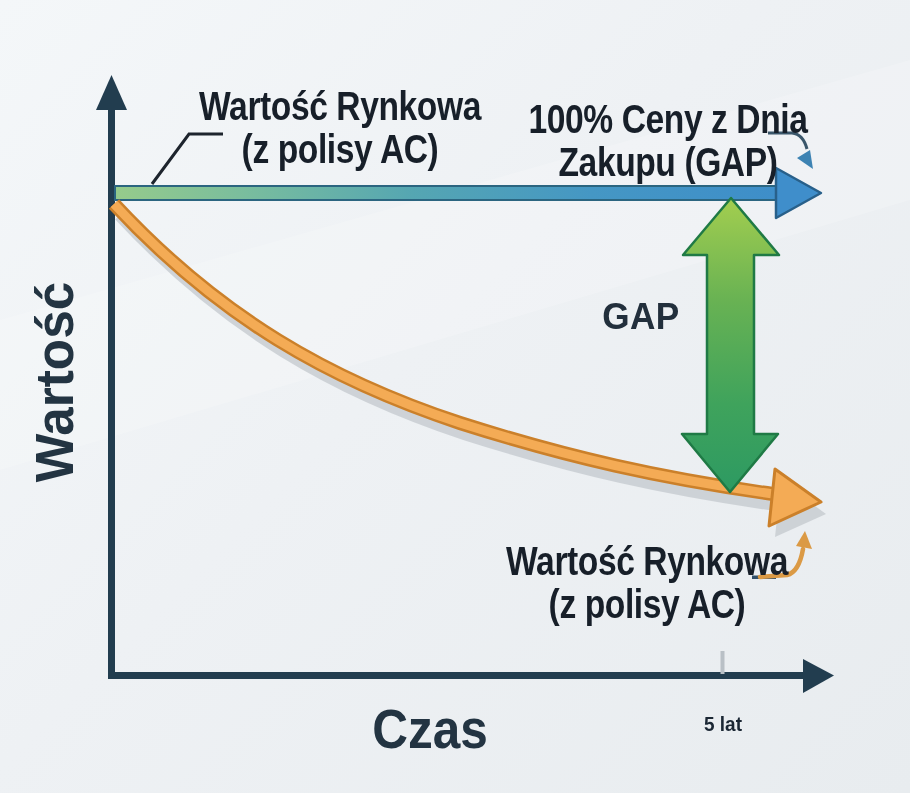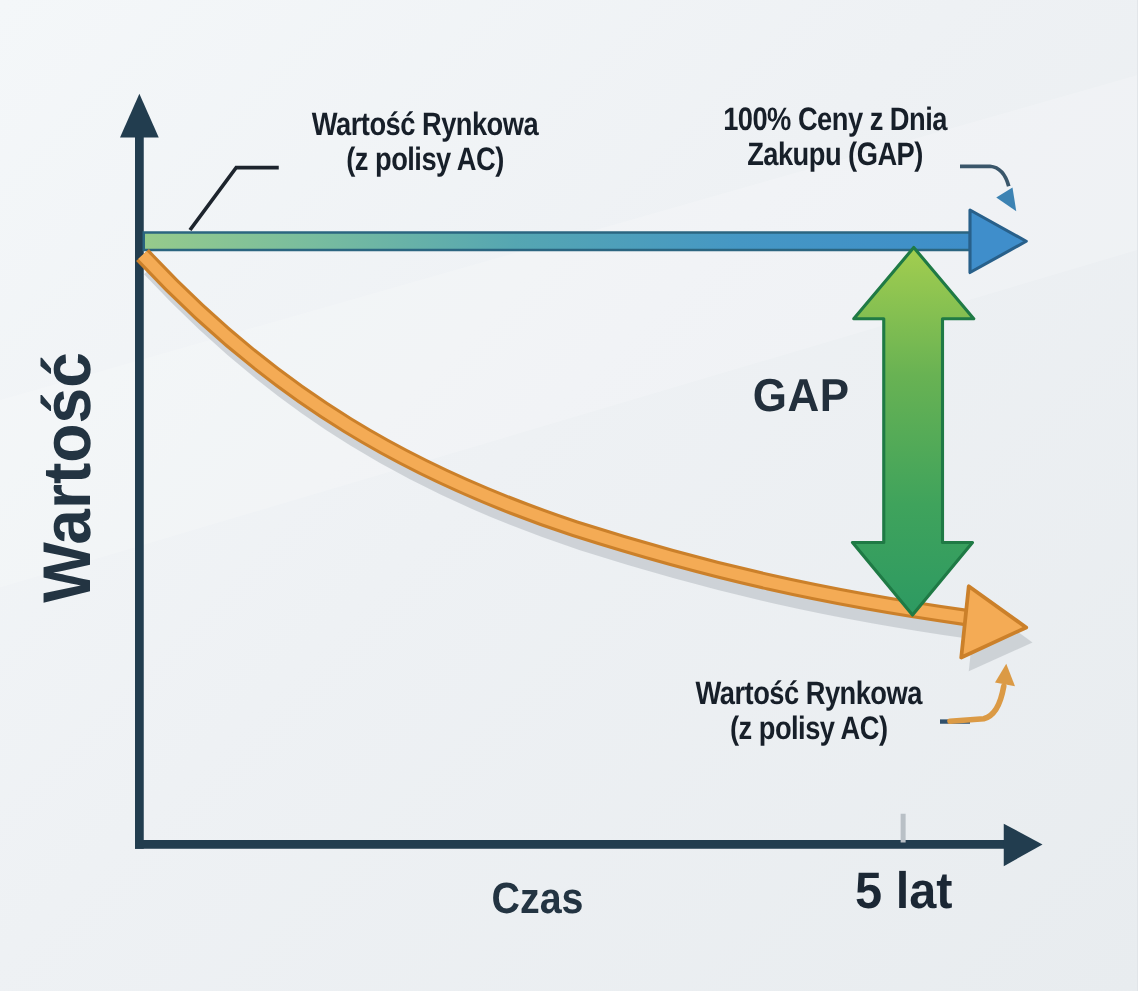--- a/index.html
+++ b/index.html
@@ -14,26 +14,26 @@
   .lbl{
     position:absolute;
     font-weight:bold;
     text-align:center;
     white-space:nowrap;
     line-height:1.08;
     transform:translateX(-50%);
     color:#171f29;
   }
   .lbl .fit{display:inline-block;transform:scaleX(0.84);transform-origin:50% 50%;}
-  .annot{font-size:26px;letter-spacing:-0.5px;}
+  .annot{font-size:40px;letter-spacing:-0.5px;}
   .gap-lbl{font-size:37px;color:#222f3c;letter-spacing:0.5px;}
   .gap-lbl .fit{transform:scaleX(0.95);}
-  .xaxis-lbl{font-size:35px;color:#233442;}
+  .xaxis-lbl{font-size:55px;color:#233442;}
   .xaxis-lbl .fit{transform:scaleX(0.90);}
-  .tick-lbl{font-size:41px;color:#1b2734;}
+  .tick-lbl{font-size:20px;color:#1b2734;margin-top:24px;}
   .tick-lbl .fit{transform:scaleX(0.95);}
   .yaxis-lbl{
     font-size:54px;color:#233442;
     transform:translate(-50%,-50%) rotate(-90deg);
   }
   .yaxis-lbl .fit{transform:scaleX(0.95);}
 </style>
 </head>
 <body>
 
@@ -100,21 +100,21 @@
     <span class="fit">5 lat</span>
   </div>
 
   <div class="lbl annot" style="left:340px;top:85px;">
     <span class="fit">
       <span style="display:block">Wartość Rynkowa</span>
       <span style="display:block">(z polisy AC)</span>
     </span>
   </div>
 
-  <div class="lbl annot" style="left:668px;top:81px;">
+  <div class="lbl annot" style="left:668px;top:98px;">
     <span class="fit">
       <span style="display:block">100% Ceny z Dnia</span>
       <span style="display:block">Zakupu (GAP)</span>
     </span>
   </div>
 
   <div class="lbl gap-lbl" style="left:641px;top:297px;">
     <span class="fit">GAP</span>
   </div>
 

